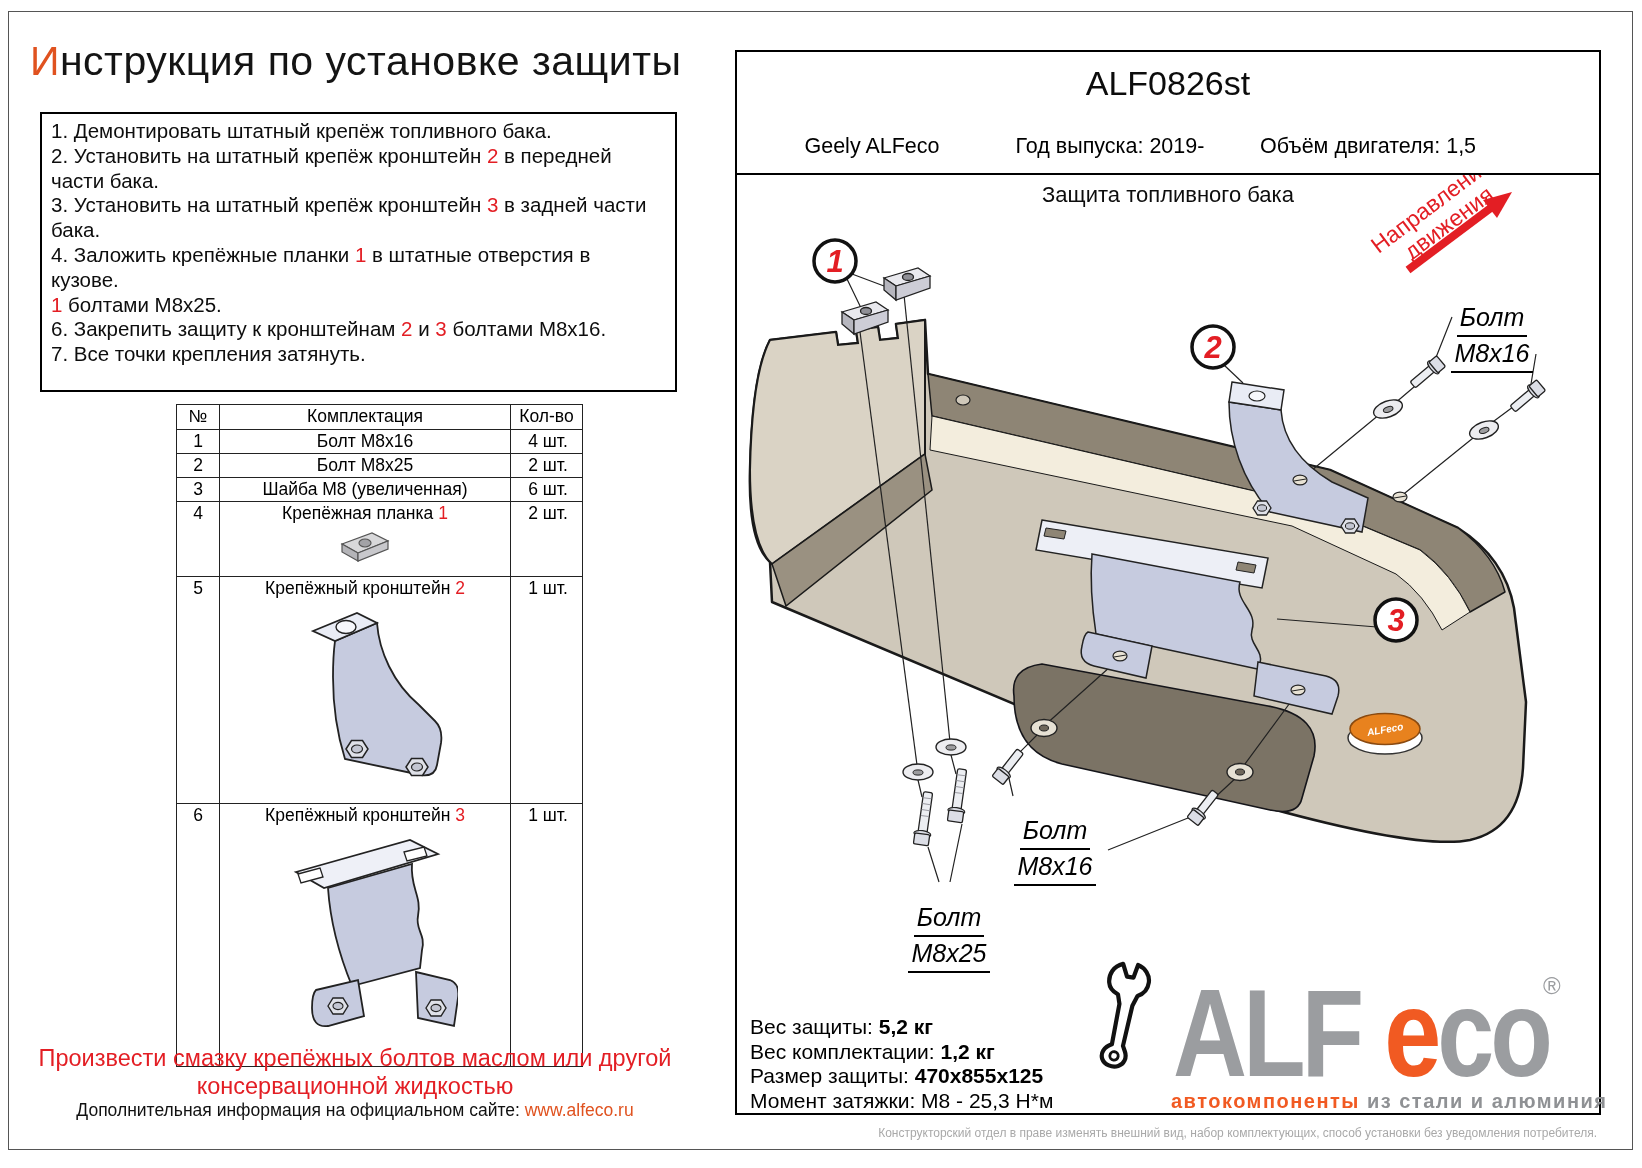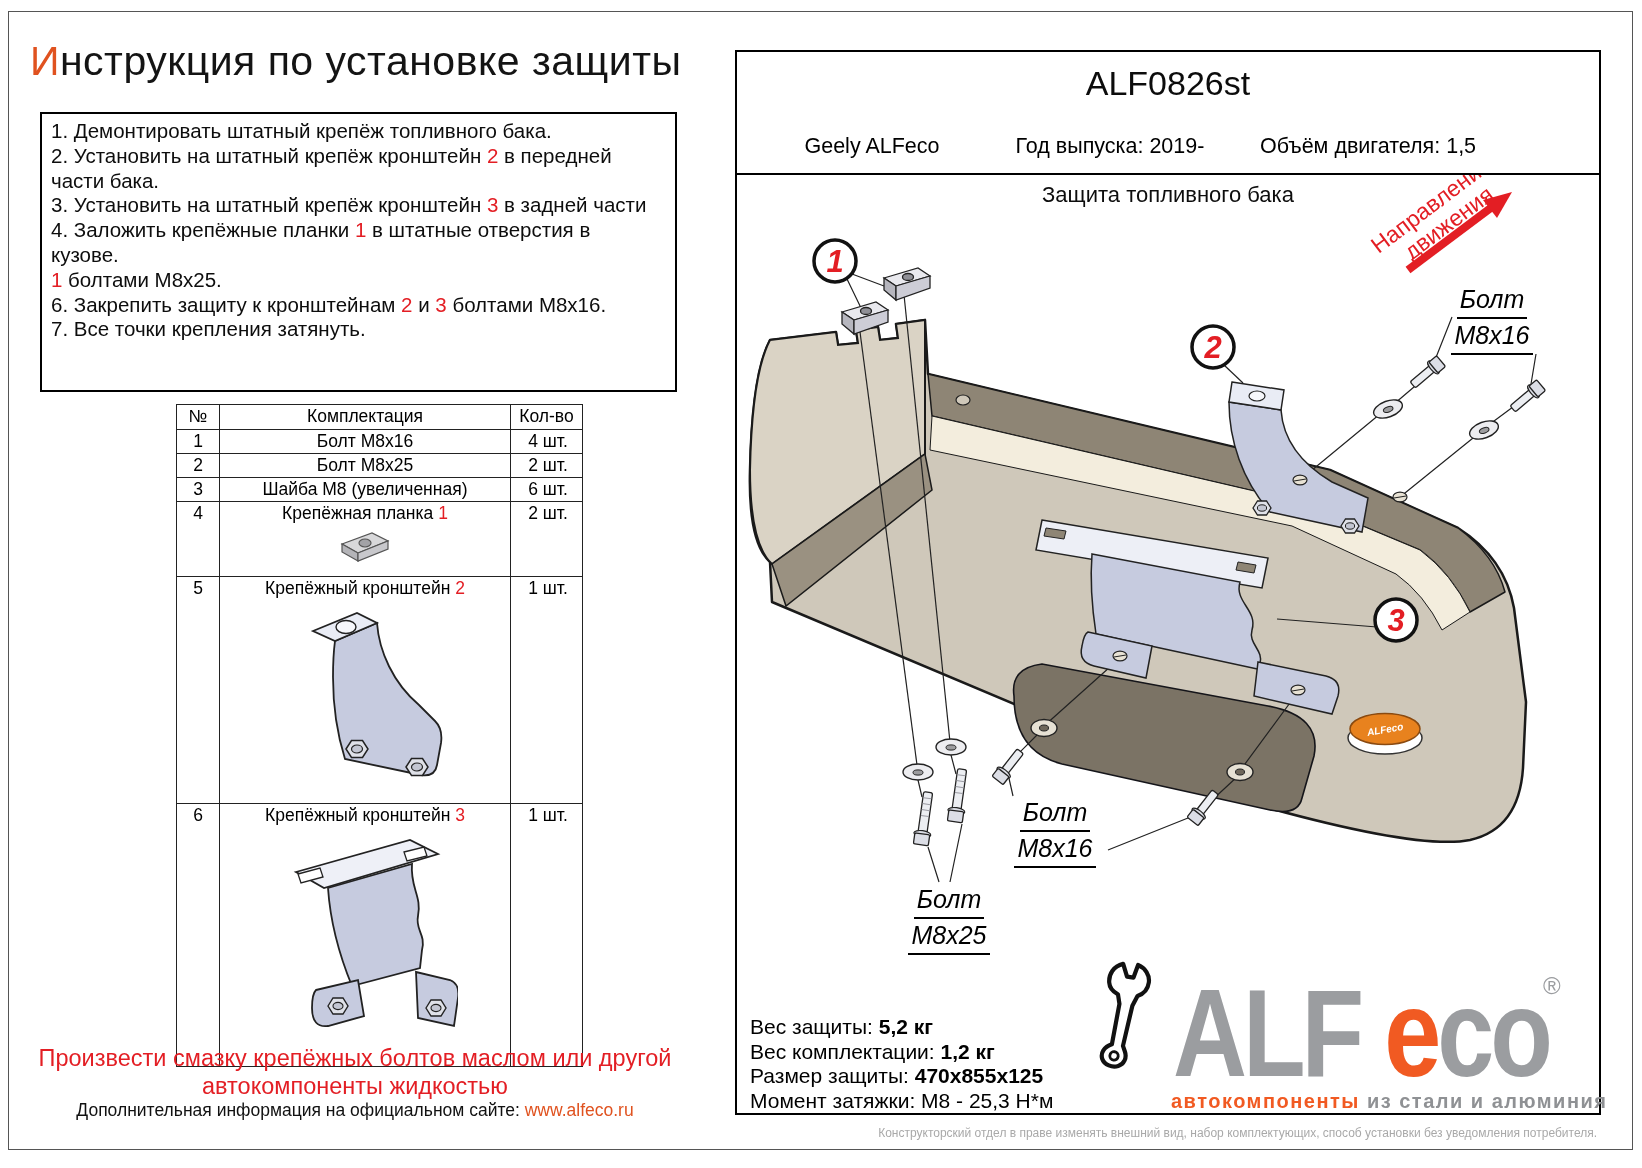--- a/index.html
+++ b/index.html
@@ -31,21 +31,21 @@
   .panel-header{position:absolute;left:0;top:0;width:100%;height:121px;border-bottom:2px solid #000;}
   .part-code{position:absolute;left:0;top:12px;width:100%;text-align:center;font-size:34px;color:#0c0c0c;}
   .hdr-item{position:absolute;top:82px;font-size:21.5px;white-space:nowrap;transform:translateX(-50%);}
   .hdr-model{left:135px;}
   .hdr-year{left:373px;}
   .hdr-engine{left:631px;}
   .diagram-title{position:absolute;left:0;top:130px;width:100%;text-align:center;font-size:22px;color:#0d0d0d;}
   .diagram-svg{position:absolute;left:0;top:123px;}
 
   .bolt-label{position:absolute;width:116px;text-align:center;font-style:italic;
-              font-size:25px;line-height:33px;color:#000;}
+              font-size:25px;line-height:33px;color:#000;margin-top:18px;}
   .bolt-label span{display:inline-block;border-bottom:2px solid #000;padding:0 3px 1px 3px;}
   .lbl-m8x16-top{left:697px;top:231px;}
   .lbl-m8x16-bot{left:260px;top:744px;}
   .lbl-m8x25{left:154px;top:831px;}
 
   .specs{position:absolute;left:13px;top:963px;font-size:21px;line-height:24.6px;white-space:nowrap;}
   .wrench-wrap{position:absolute;left:360px;top:908px;transform:rotate(8deg);}
   .logo-letters{position:absolute;left:436px;top:918px;font-size:125px;font-weight:bold;
                 letter-spacing:-5px;line-height:1;color:#9b9da0;transform:scaleX(.82);transform-origin:left top;
                 white-space:nowrap;}
@@ -64,20 +64,21 @@
 <div class="page">
   <div class="sheet"></div>
 
   <div class="doc-title"><span class="accent">И</span><span>нструкция по установке защиты</span></div>
 
   <div class="instructions">
       <div><span>1. Демонтировать штатный крепёж топливного бака.</span></div>
       <div><span>2. Установить на штатный крепёж кронштейн </span><span class="red">2</span><span> в передней</span></div>
       <div><span>части бака.</span></div>
       <div><span>3. Установить на штатный крепёж кронштейн </span><span class="red">3</span><span> в задней части</span></div>
+      <div><span>бака.</span></div>
       <div><span>4. Заложить крепёжные планки </span><span class="red">1</span><span> в штатные отверстия в</span></div>
       <div><span>кузове.</span></div>
       <div><span class="red">1</span><span> болтами М8х25.</span></div>
       <div><span>6. Закрепить защиту к кронштейнам </span><span class="red">2</span><span> и </span><span class="red">3</span><span> болтами М8х16.</span></div>
       <div><span>7. Все точки крепления затянуть.</span></div>
     </div>
 
   <table class="parts-table">
     <thead>
         <tr>
@@ -163,21 +164,21 @@
                 </g>
     </svg></div>
           </td>
           <td class="c-qty">1 шт.</td>
         </tr>
       </tbody>
   </table>
 
   <div class="note">
     <div>Произвести смазку крепёжных болтов маслом или другой</div>
-    <div>автокомпоненты жидкостью</div>
+    <div>консервационной жидкостью</div>
   </div>
   <div class="site-line"><span>Дополнительная информация на официальном сайте: </span><span class="link">www.alfeco.ru</span></div>
 
   <div class="panel">
     <div class="panel-header">
       <div class="part-code">ALF0826st</div>
       <span class="hdr-item hdr-model">Geely ALFeco</span>
       <span class="hdr-item hdr-year">Год выпуска: 2019-</span>
       <span class="hdr-item hdr-engine">Объём двигателя: 1,5</span>
     </div>

